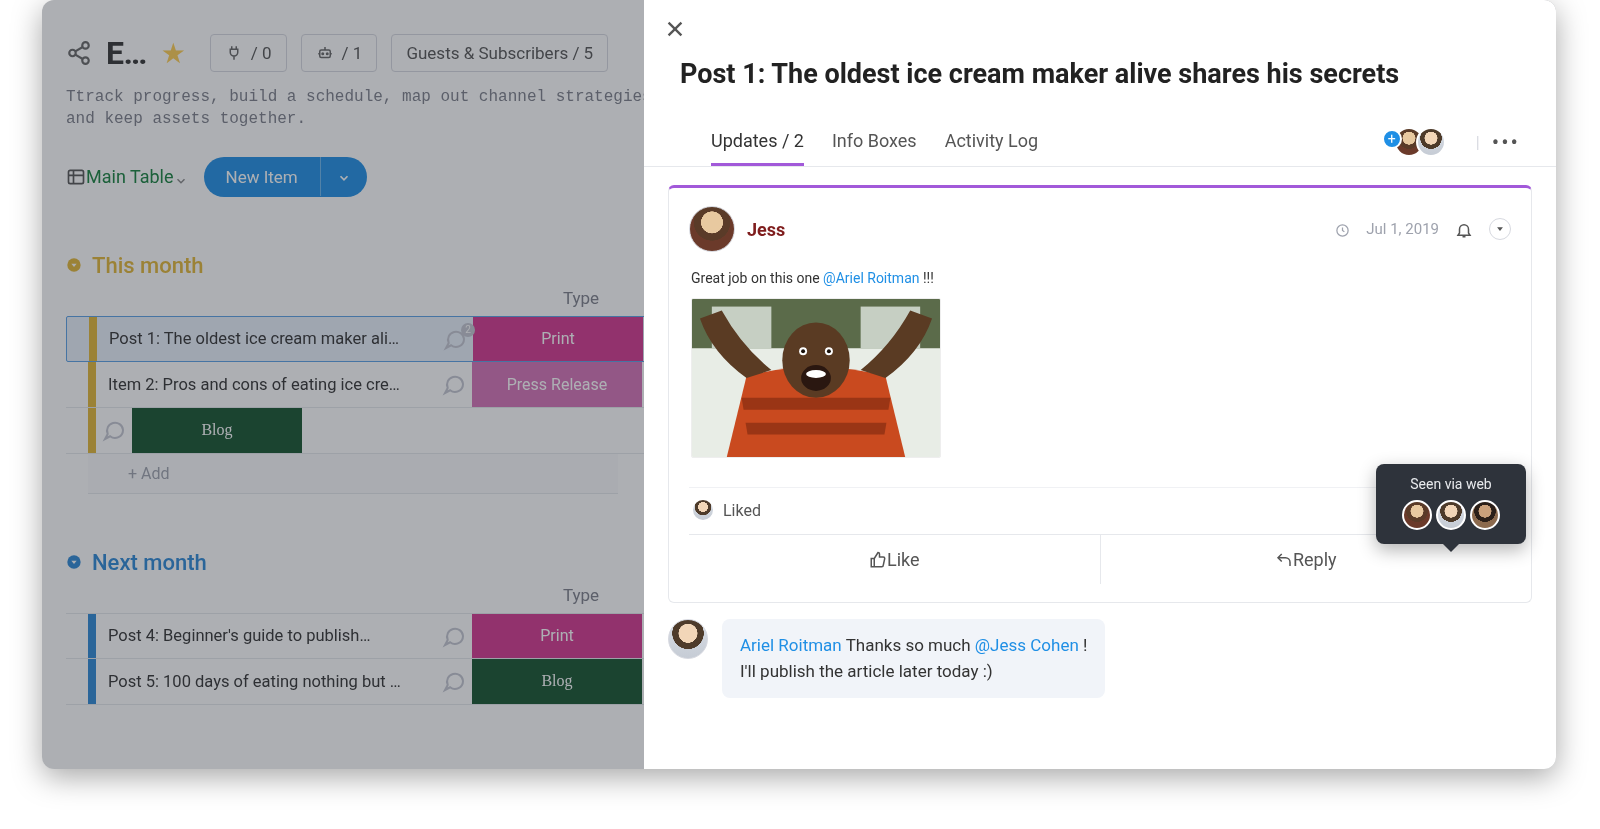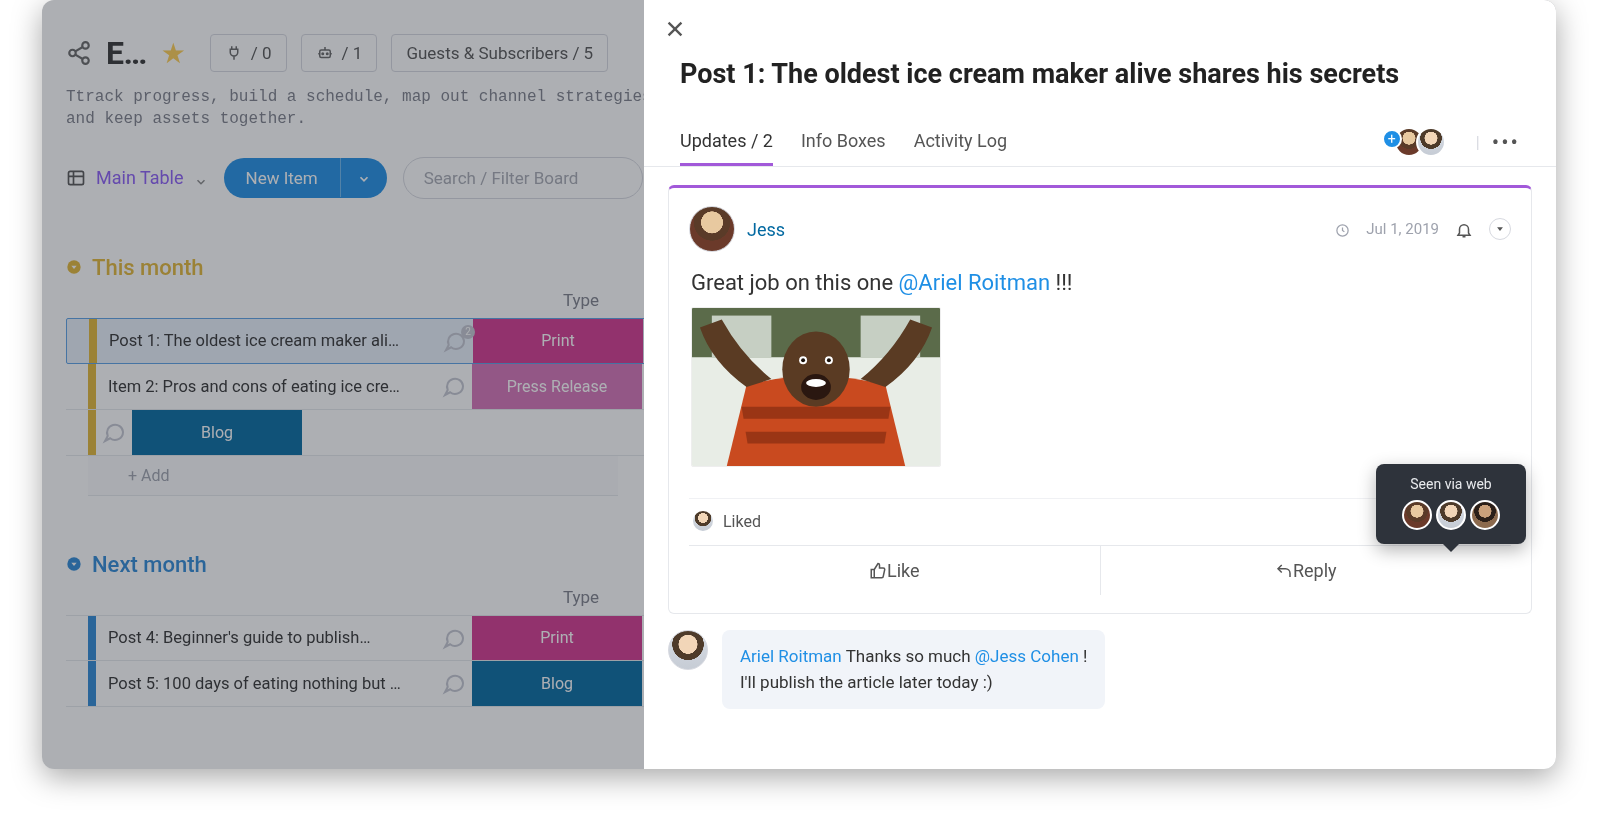--- a/index.html
+++ b/index.html
@@ -7,21 +7,21 @@
 .frame { width: 1514px; height: 769px; border-radius: 12px; box-shadow: 0 8px 30px rgba(0,0,0,.35); overflow: hidden; position: relative; background: #fff; }
   .board { position: absolute; inset: 0; padding: 34px 24px 0 24px; }
   .board-header { display: flex; align-items: center; gap: 14px; }
   .share-icon { color: #666; }
   .board-title { font-size: 32px; font-weight: 700; color: #333; letter-spacing: -.5px; }
   .star { color: #fdcd51; font-size: 28px; }
   .pill-group { display: flex; gap: 14px; margin-left: 10px; }
   .pill { display: flex; align-items: center; gap: 8px; border: 1px solid #d7d9e0; border-radius: 4px; padding: 8px 14px; color: #555; font-size: 17px; background: #fff; }
   .board-desc { color: #7c7f8a; font-size: 16px; margin-top: 14px; max-width: 600px; line-height: 1.4; font-family: Liberation Mono, monospace; }
   .board-toolbar { display: flex; align-items: center; gap: 16px; margin-top: 26px; }
-  .view-select { display: flex; align-items: center; gap: 10px; color: #8b5cf6; font-size: 18px; }
+  .view-select { display: flex; align-items: center; color: #15803d; font-size: 18px; }
   .new-item-btn { display: flex; align-items: center; background: #1f8fe5; color: #fff; border-radius: 22px; overflow: hidden; }
   .new-item-btn .txt { padding: 10px 22px; font-size: 17px; }
   .new-item-btn .drop { padding: 10px 16px; border-left: 1px solid rgba(255,255,255,.35); }
   .search-pill { flex: 0 0 240px; border: 1px solid #d7d9e0; border-radius: 22px; padding: 10px 20px; color: #a6a9b2; font-size: 17px; }
 
   .group { margin-top: 56px; }
   .group-header { display: flex; align-items: center; gap: 10px; font-size: 22px; font-weight: 500; }
   .group-header.this { color: #e2b636; }
   .group-header.next { color: #2d88d6; }
   .group-cols { display: flex; margin-top: 10px; }
@@ -32,47 +32,47 @@
   .row:first-child { border-top: 1px solid #e6e8ec; }
   .row .bar { width: 8px; height: 100%; margin-left: 22px; }
   .row .bar.this { background: #e2b636; }
   .row .bar.next { background: #2d88d6; }
   .row .name { flex: 0 0 340px; padding: 0 12px; font-size: 16.5px; color: #333; white-space: nowrap; overflow: hidden; text-overflow: ellipsis; }
   .row .bubble { width: 36px; display: flex; justify-content: center; color: #c3c6d0; position: relative; }
   .row .badge-count { position: absolute; right: -2px; top: -4px; width: 14px; height: 14px; border-radius: 50%; background: #c3c6d0; color: #fff; font-size: 10px; display: flex; align-items: center; justify-content: center; }
   .row .type-cell { width: 170px; height: 100%; display: flex; align-items: center; justify-content: center; color: #fff; font-size: 16px; }
   .t-print { background: #d4368e; }
   .t-pr { background: #d571b6; }
-  .t-blog { background: #0369a1; }
+  .t-blog { background: #14532d; font-family: Liberation Serif, serif; }
   .row.selected { background: #e8f0fb; border: 1px solid #5aa0e6; border-radius: 2px; }
   .add-row { padding: 10px 40px; color: #9ea2ad; font-size: 16px; border-bottom: 1px solid #e6e8ec; background:#fafbfc; margin-left:22px; width:530px; }
 
   
   .dim { position: absolute; inset: 0; background: rgba(40,44,54,.38); }
 
   
   .panel { position: absolute; top: 0; right: 0; bottom: 0; width: 912px; background: #fff; }
   .close-x { position: absolute; top: 18px; left: 20px; color: #555; cursor: pointer; }
   .panel-title { font-size: 27px; font-weight: 700; color: #222; padding: 58px 36px 0 36px; }
   .tabs-row { display: flex; align-items: center; border-bottom: 1px solid #e6e8ec; padding: 0 36px; margin-top: 28px; }
-  .tabs { display: flex; gap: 28px; }
+  .tabs { display: flex; gap: 28px; margin-left: 31px; }
   .tab { padding: 12px 0; font-size: 18px; color: #555; }
   .tab.active { border-bottom: 3px solid #a259d9; color: #333; }
   .tabs-spacer { flex: 1; }
   .avatars { display: flex; align-items: center; gap: -4px; margin-right: 18px; position: relative; }
   .avatars .plus { width: 20px; height: 20px; border-radius: 50%; background: #1f8fe5; color: #fff; font-size: 14px; display: flex; align-items: center; justify-content: center; position: absolute; left: -12px; top: 2px; border:2px solid #fff;}
   .avatar { width: 30px; height: 30px; border-radius: 50%; border: 2px solid #fff; display: inline-block; }
   .dots { font-size: 22px; color: #555; letter-spacing: 2px; }
 
   .update-card { margin: 18px 24px 0 24px; border: 1px solid #e6e8ec; border-top: 3px solid #a259d9; border-radius: 6px; padding: 18px 20px; }
   .card-head { display: flex; align-items: center; gap: 12px; }
   .author-avatar { width: 46px; height: 46px; border-radius: 50%; border:1px solid #d7d9e0; display: inline-block; }
-  .author-name { color: #0369a1; font-size: 18px; }
+  .author-name { color: #7f1d1d; font-size: 18px; font-weight: bold; }
   .card-head-right { margin-left: auto; display: flex; align-items: center; gap: 16px; color: #9ea2ad; font-size: 15px; }
-  .card-body { padding: 18px 0 12px 2px; font-size: 22px; color: #333; }
+  .card-body { padding: 18px 0 12px 2px; font-size: 14px; color: #333; }
   .mention { color: #1f8fe5; }
   .gif-img { width: 250px; height: 160px; border-radius: 2px; margin-top: 12px; background: #fff; border:1px solid #eee; overflow:hidden; display:inline-block;}
   .gif-img svg { width: 100%; height: 100%; display: block; }
   .card-footer { display: flex; align-items: center; padding: 10px 2px 0; color: #555; font-size: 16px; border-top:1px solid #f0f1f4; margin-top:14px;}
   .card-footer .liked { display: flex; align-items: center; gap: 8px; }
   .card-footer .spacer { flex: 1; }
   .card-footer .seen { display: flex; align-items: center; gap: 6px; color: #888; }
   .action-row { display: flex; border-top: 1px solid #e6e8ec; margin-top: 12px; }
   .action { flex: 1; padding: 14px 0; text-align: center; color: #555; font-size: 18px; display: flex; align-items: center; justify-content: center; }
   .action + .action { border-left: 1px solid #e6e8ec; }
@@ -150,21 +150,20 @@
         </span>
       </div>
       <div class="new-item-btn">
         <span class="txt">New Item</span>
         <span class="drop">
           <svg width="14" height="14" viewBox="0 0 24 24" fill="none" stroke="#fff" stroke-width="3">
               <polyline points="6 9 12 15 18 9"></polyline>
             </svg>
         </span>
       </div>
-      <div class="search-pill">Search / Filter Board</div>
     </div>
 
     <div id="groups-root">
         <div class="group">
     <div class="group-header this">
       <svg width="16" height="16" viewBox="0 0 24 24">
               <circle cx="12" cy="12" r="10" fill="currentColor"></circle>
               <polygon points="8,10 16,10 12,15" fill="#fff"></polygon>
             </svg>
       <span>This month</span>

